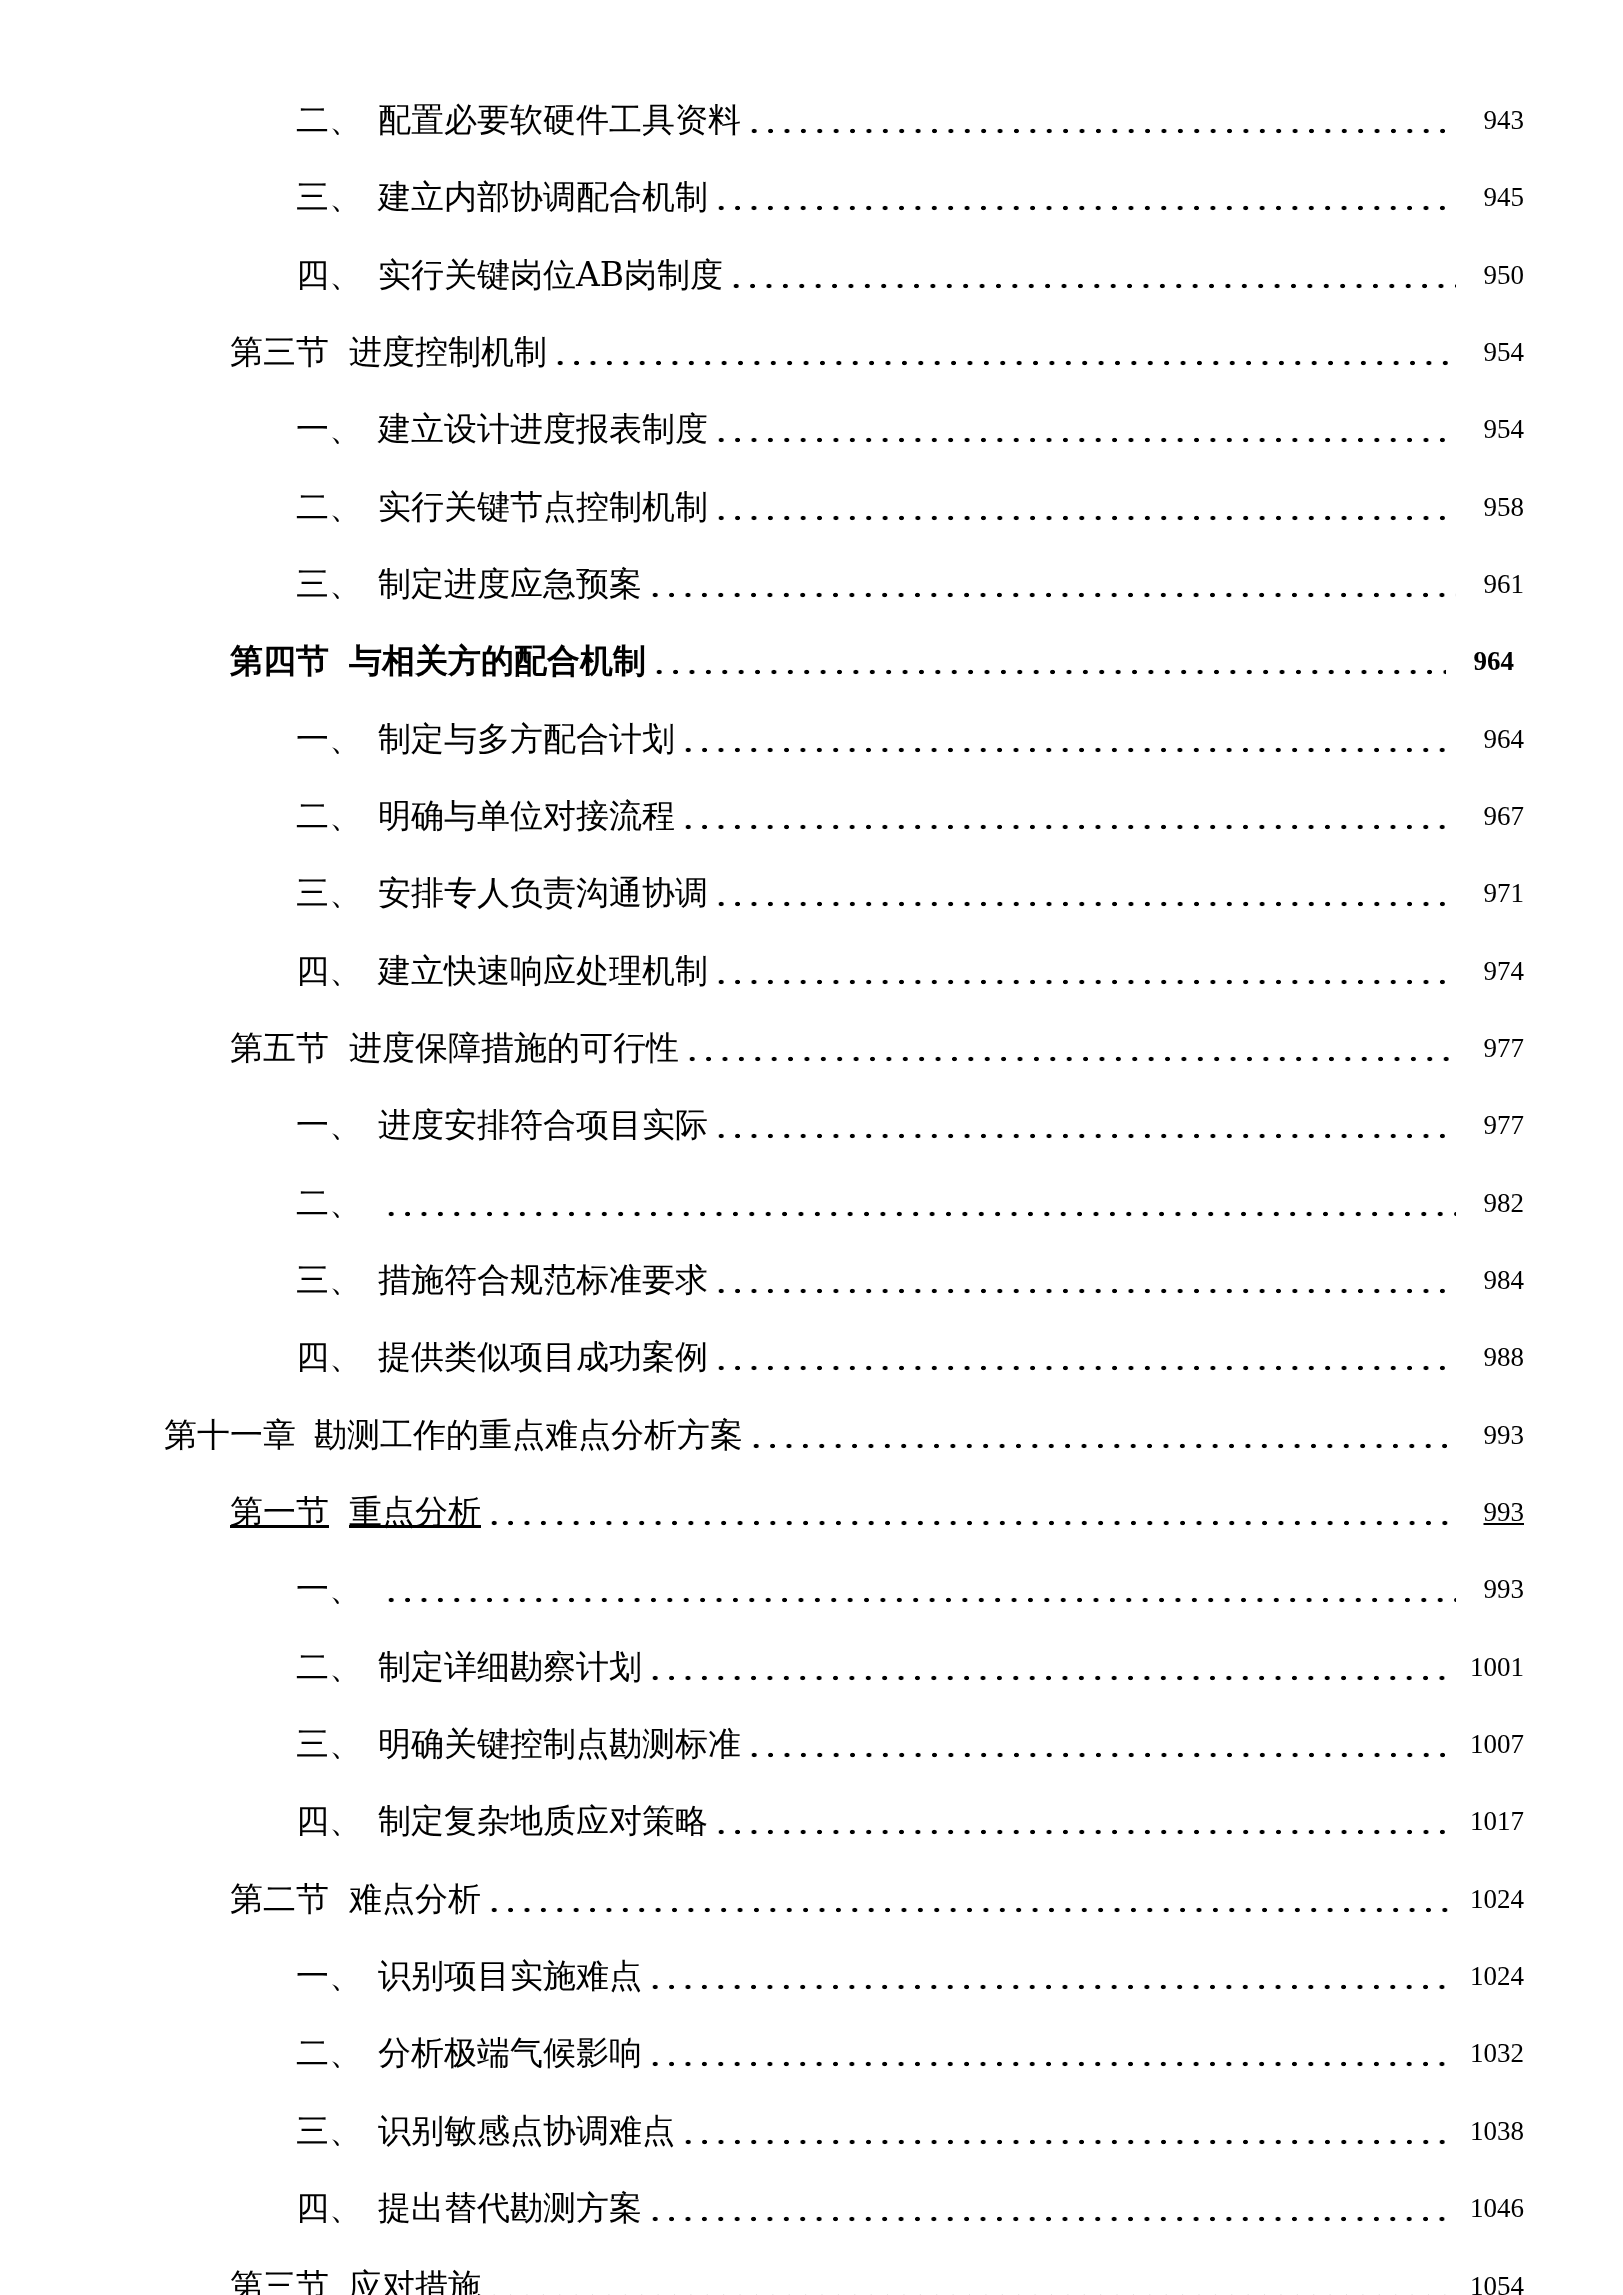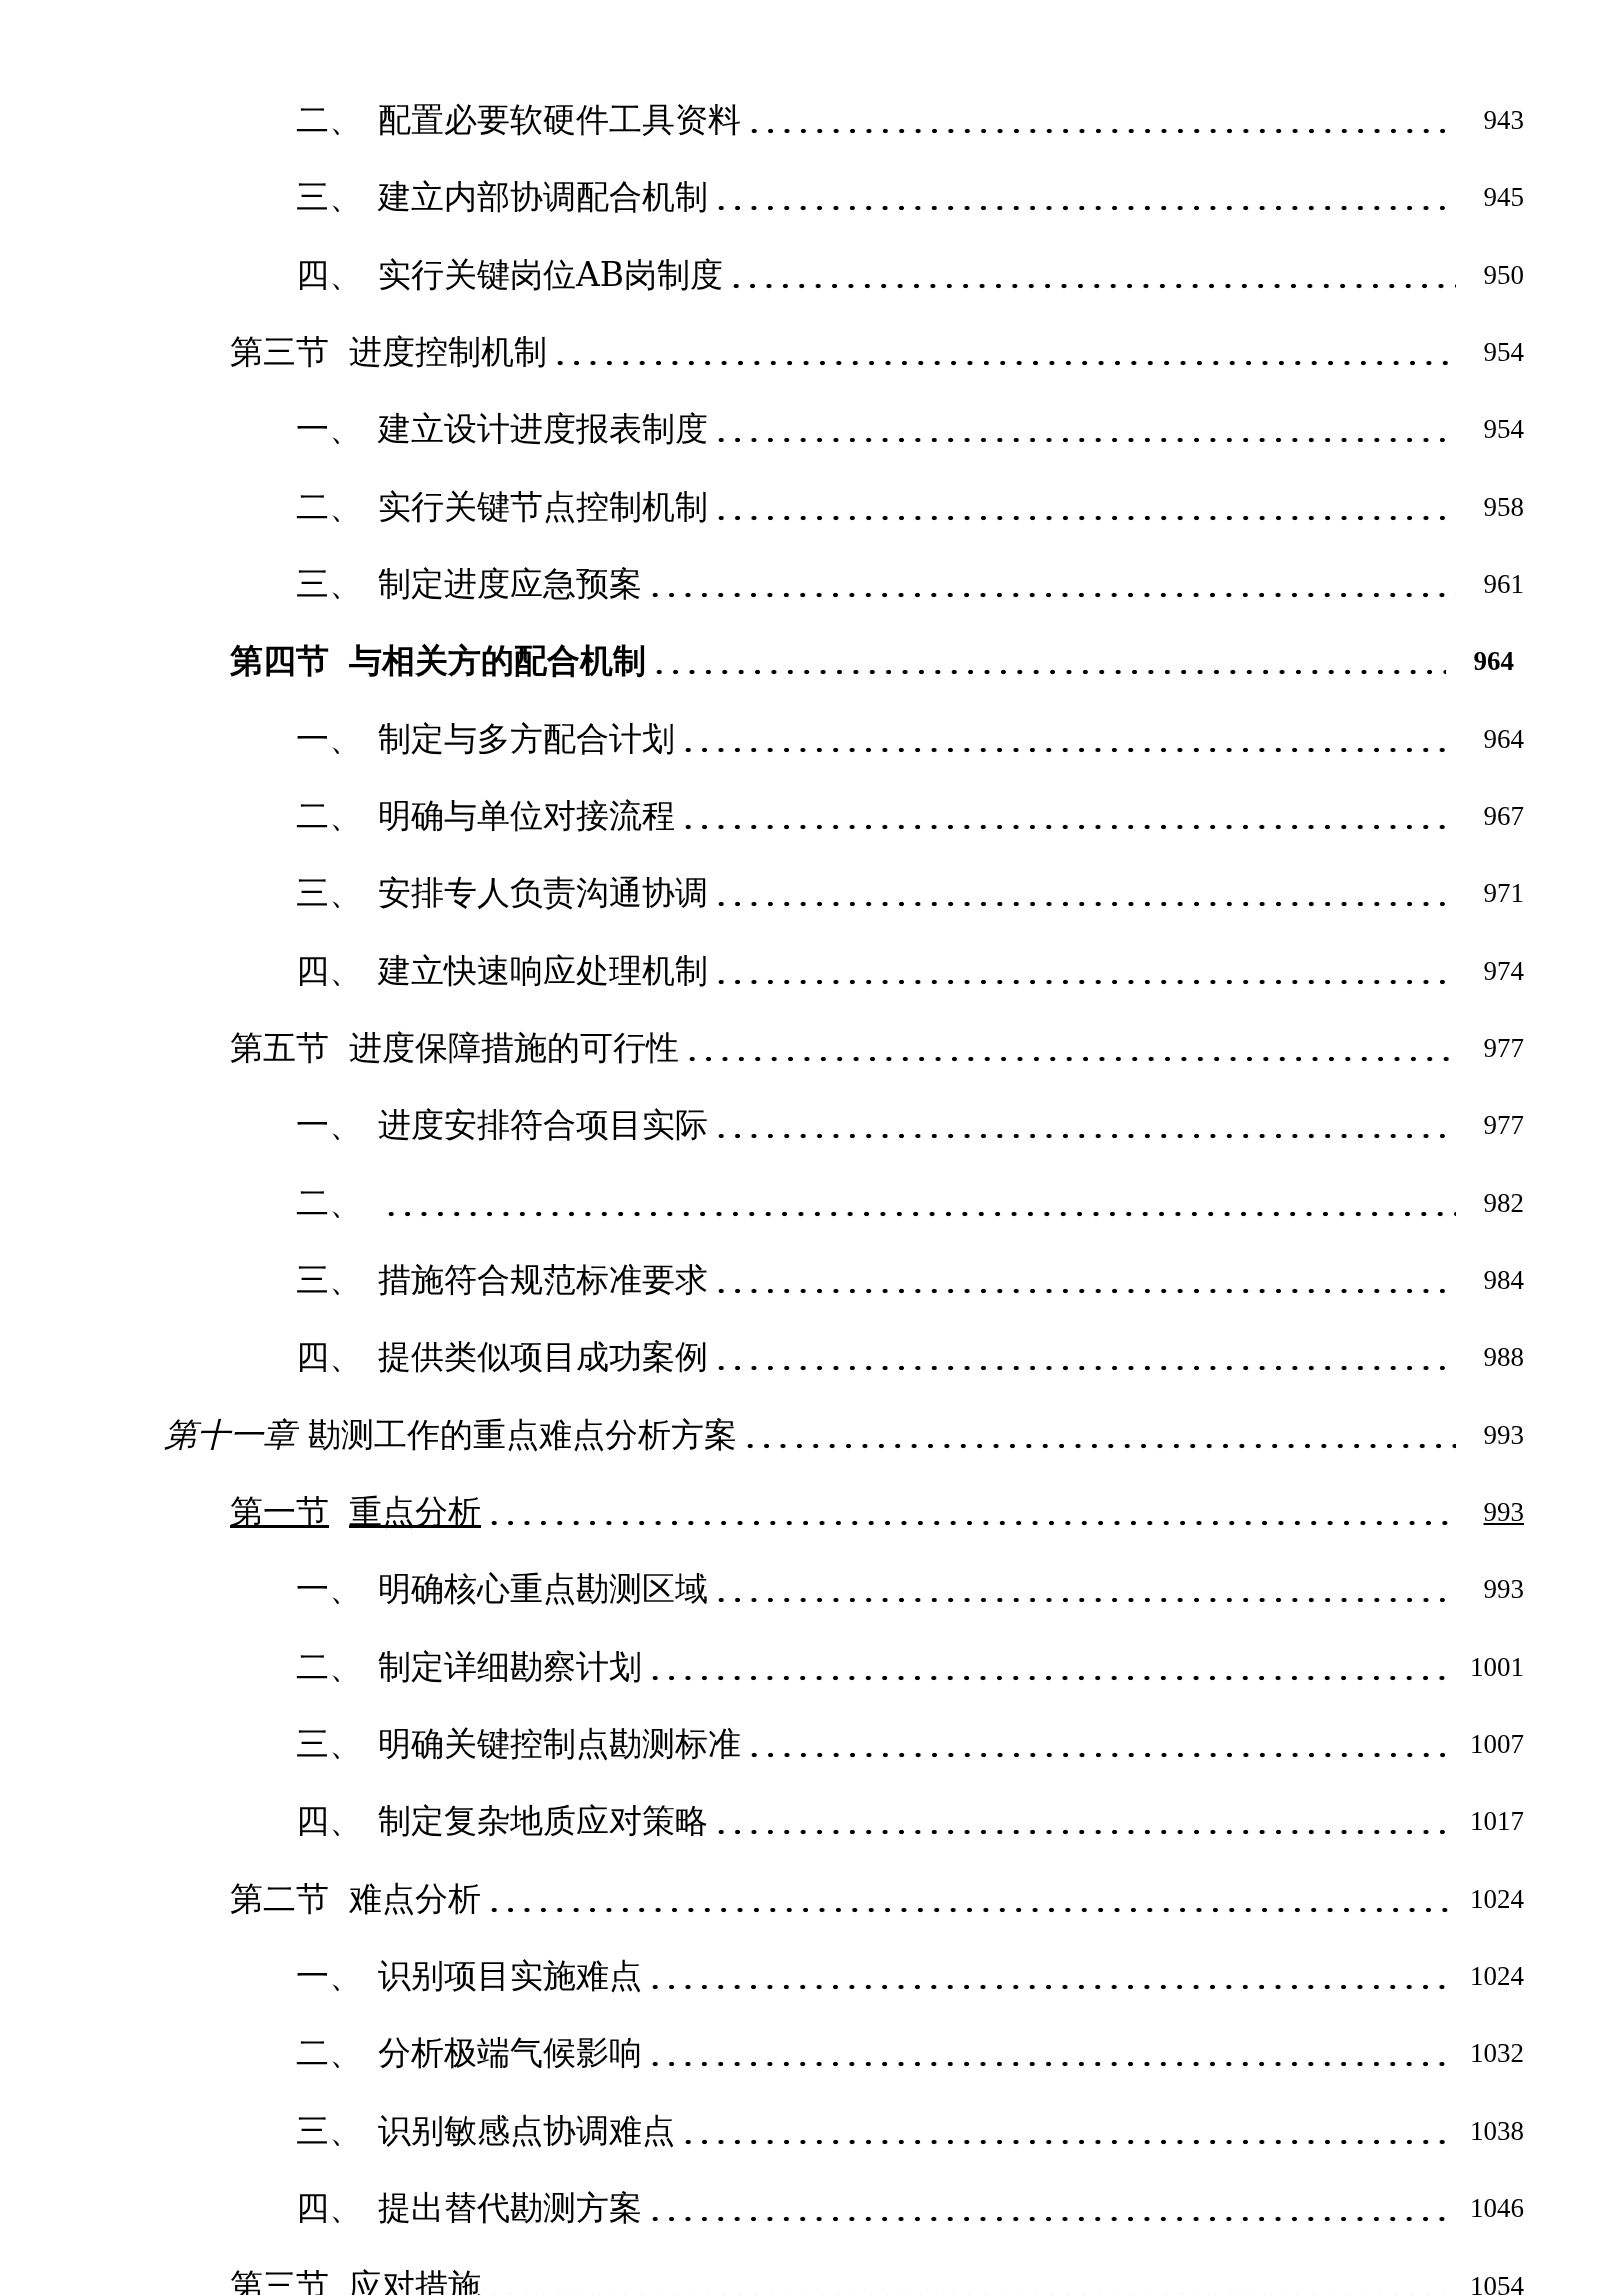--- a/index.html
+++ b/index.html
@@ -11,21 +11,21 @@
       display: flex; align-items: flex-end;
       color: #000;
       font-family: "DejaVu Serif", "Liberation Serif", serif;
       font-size: 33px; line-height: 46px;
       white-space: nowrap;
     }
     .row .num { display: inline-block; }
     .row .label { display: inline-block; }
     .row.item .num { width: 82px; }
     .row.section .num { margin-right: 20px; }
-    .row.chapter .num { margin-right: 12px; font-style: italic; }
+    .row.chapter .num { margin-right: 18px; }
     .leader {
       flex: 1 1 auto; height: 46px; margin: 0 15.7px 0 5.2px;
       background-image: radial-gradient(circle, #000 2.2px, transparent 2.6px);
       background-size: 16.4px 16.4px;
       background-repeat: repeat-x;
       background-position: left 26px;
     }
     .page-no {
       font-family: "Liberation Serif", "DejaVu Serif", serif;
       font-size: 27px; text-align: right; min-width: 52px;
@@ -144,21 +144,20 @@
         <span class="page-no">993</span>
       </div>
       <div class="row section" style="top: 1489px; left: 230px; right: 99px; text-decoration: underline;">
         <span class="num">第一节</span>
         <span class="label">重点分析</span>
         <span class="leader"></span>
         <span class="page-no">993</span>
       </div>
       <div class="row item" style="top: 1566px; left: 296px; right: 99px;">
         <span class="num">一、</span>
-        <span class="label">明确核心重点勘测区域</span>
         <span class="leader"></span>
         <span class="page-no">993</span>
       </div>
       <div class="row item" style="top: 1644px; left: 296px; right: 99px;">
         <span class="num">二、</span>
         <span class="label">制定详细勘察计划</span>
         <span class="leader"></span>
         <span class="page-no">1001</span>
       </div>
       <div class="row item" style="top: 1721px; left: 296px; right: 99px;">

